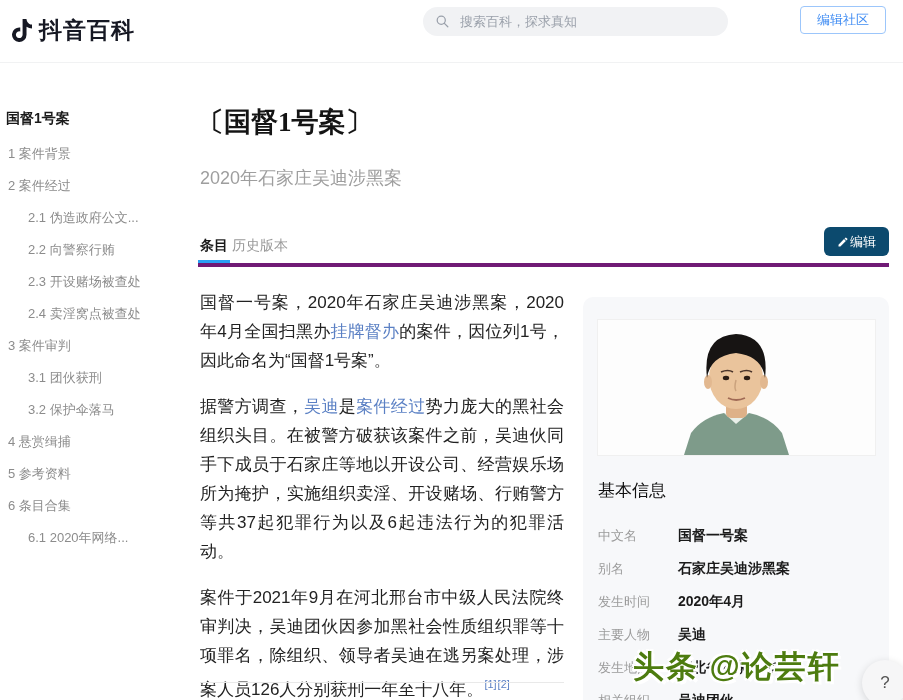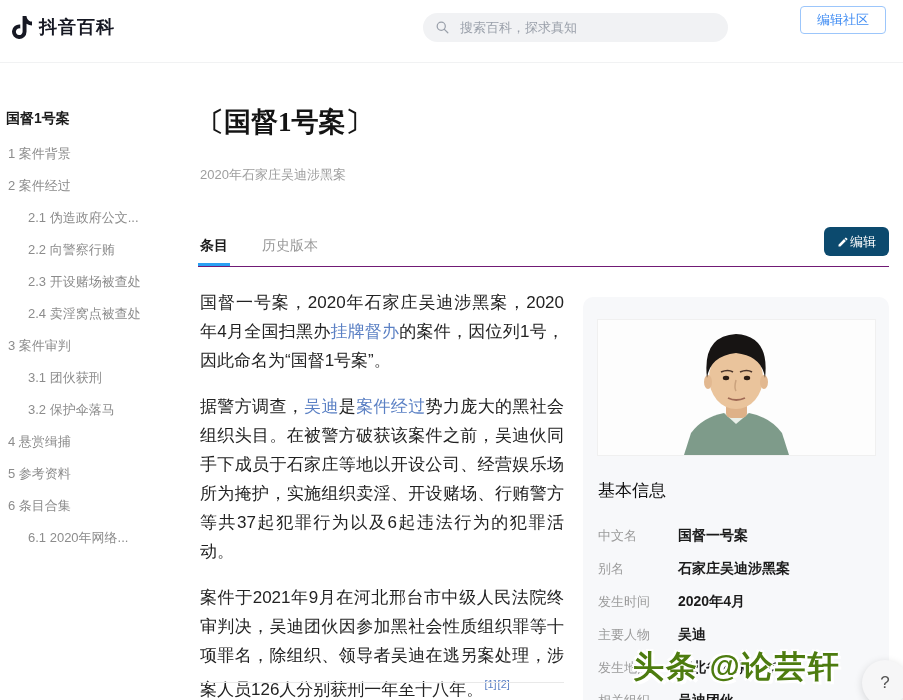--- a/index.html
+++ b/index.html
@@ -4,44 +4,44 @@
 <style>
   html,body { margin:0; padding:0; }
   body {
     width:903px; height:700px; position:relative; overflow:hidden;
     background:#ffffff; font-family:"Liberation Sans", sans-serif;
   }
   
   .topbar { position:absolute; left:0; top:0; width:903px; height:62px;
     background:#fff; border-bottom:1px solid #f1f2f3; z-index:3; }
   .logo { position:absolute; left:12px; top:15px; display:flex; align-items:center; gap:7px; cursor:pointer; }
-  .logo-text { font-size:18px; font-weight:bold; color:#161823; letter-spacing:1px; }
-  .searchbox { position:absolute; left:423px; top:13px; width:305px; height:29px;
+  .logo-text { font-size:23px; font-weight:bold; color:#161823; letter-spacing:1px; }
+  .searchbox { position:absolute; left:423px; top:7px; width:305px; height:29px;
     background:#f1f2f4; border-radius:15px; display:flex; align-items:center;
     padding:0 12px; box-sizing:border-box; gap:8px; }
   .searchbox input { border:none; background:transparent; outline:none;
     font-size:13px; color:#333; width:100%; font-family:"Liberation Sans", sans-serif; }
   .searchbox input::placeholder { color:#9aa0aa; }
   .community-btn { position:absolute; left:800px; top:6px; width:86px; height:28px;
     border:1px solid #9cc6fb; border-radius:4px; background:#fff; color:#3f8cf3;
     font-size:13px; display:flex; align-items:center; justify-content:center;
     box-sizing:border-box; cursor:pointer; }
   
   .sidebar { position:absolute; left:6px; top:110px; width:182px; }
   .sidebar-title { font-size:14px; font-weight:bold; color:#1a1a1a; margin:0 0 10px 0; cursor:pointer; }
   .toc-item { font-size:13px; color:#8c8c8c; height:32px; line-height:32px;
     white-space:nowrap; overflow:hidden; cursor:pointer; }
   .toc-item.lv1 { padding-left:2px; }
   .toc-item.lv2 { padding-left:22px; }
   
   .page-title { position:absolute; left:197px; top:104px; font-size:27px; font-weight:bold;
     color:#141414; font-family:"Liberation Serif", serif; }
-  .page-subtitle { position:absolute; left:200px; top:166px; font-size:13px; color:#9e9e9e; }
+  .page-subtitle { position:absolute; left:200px; top:166px; font-size:18px; color:#9e9e9e; }
   .tabs { position:absolute; left:198px; top:235px; width:691px; height:32px;
-    border-bottom:1px solid #701a75; display:flex; gap:30px; box-sizing:border-box; }
+    border-bottom:4px solid #701a75; display:flex; box-sizing:border-box; }
   .tab { font-size:14px; color:#999; padding:2px 2px 10px 2px; cursor:pointer; }
   .tab.active { color:#1a1a1a; font-weight:bold; border-bottom:3px solid #2aa0f3; }
   .edit-btn { position:absolute; left:824px; top:227px; width:65px; height:29px;
     background:#0c4a6e; border-radius:6px; color:#fff; font-size:13px;
     display:flex; align-items:center; justify-content:center; gap:1px; cursor:pointer; z-index:4; }
   
   .article-body { position:absolute; left:200px; top:288px; width:364px; }
   .para { font-size:17px; line-height:29px; color:#222; text-align:justify;
     margin:0 0 17px 0; }
   .ilink { color:#5b80c4; text-decoration:none; cursor:pointer; }

